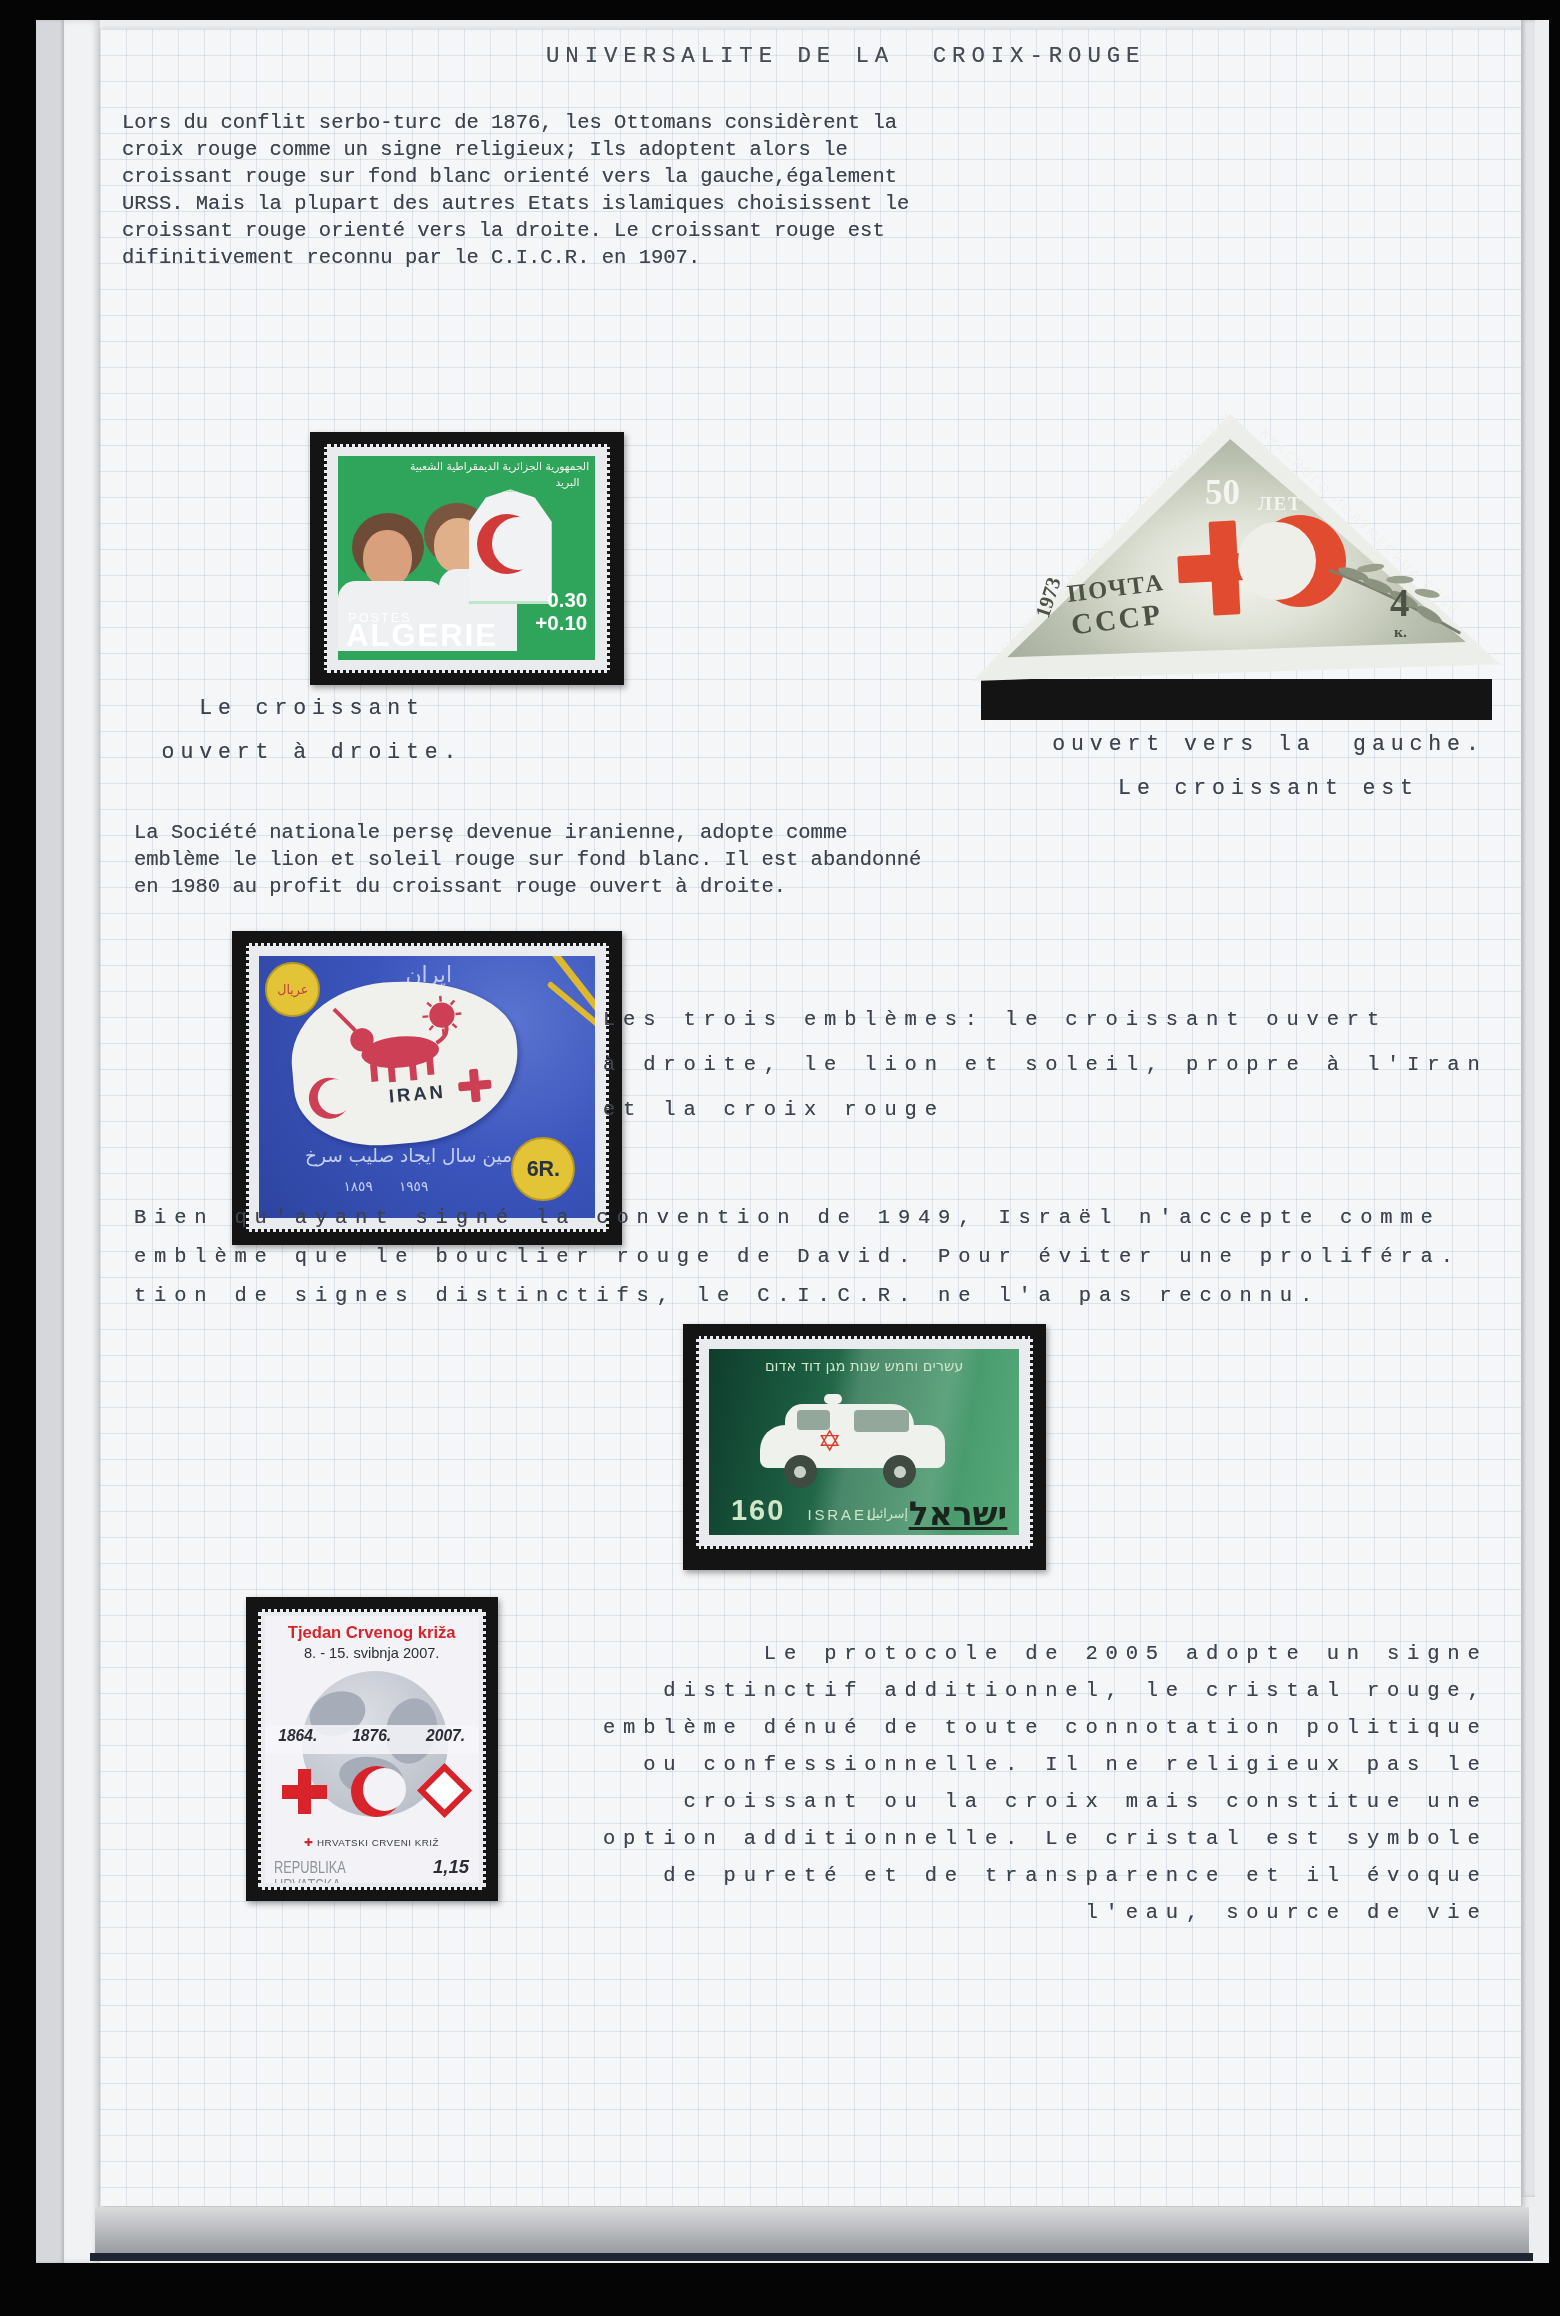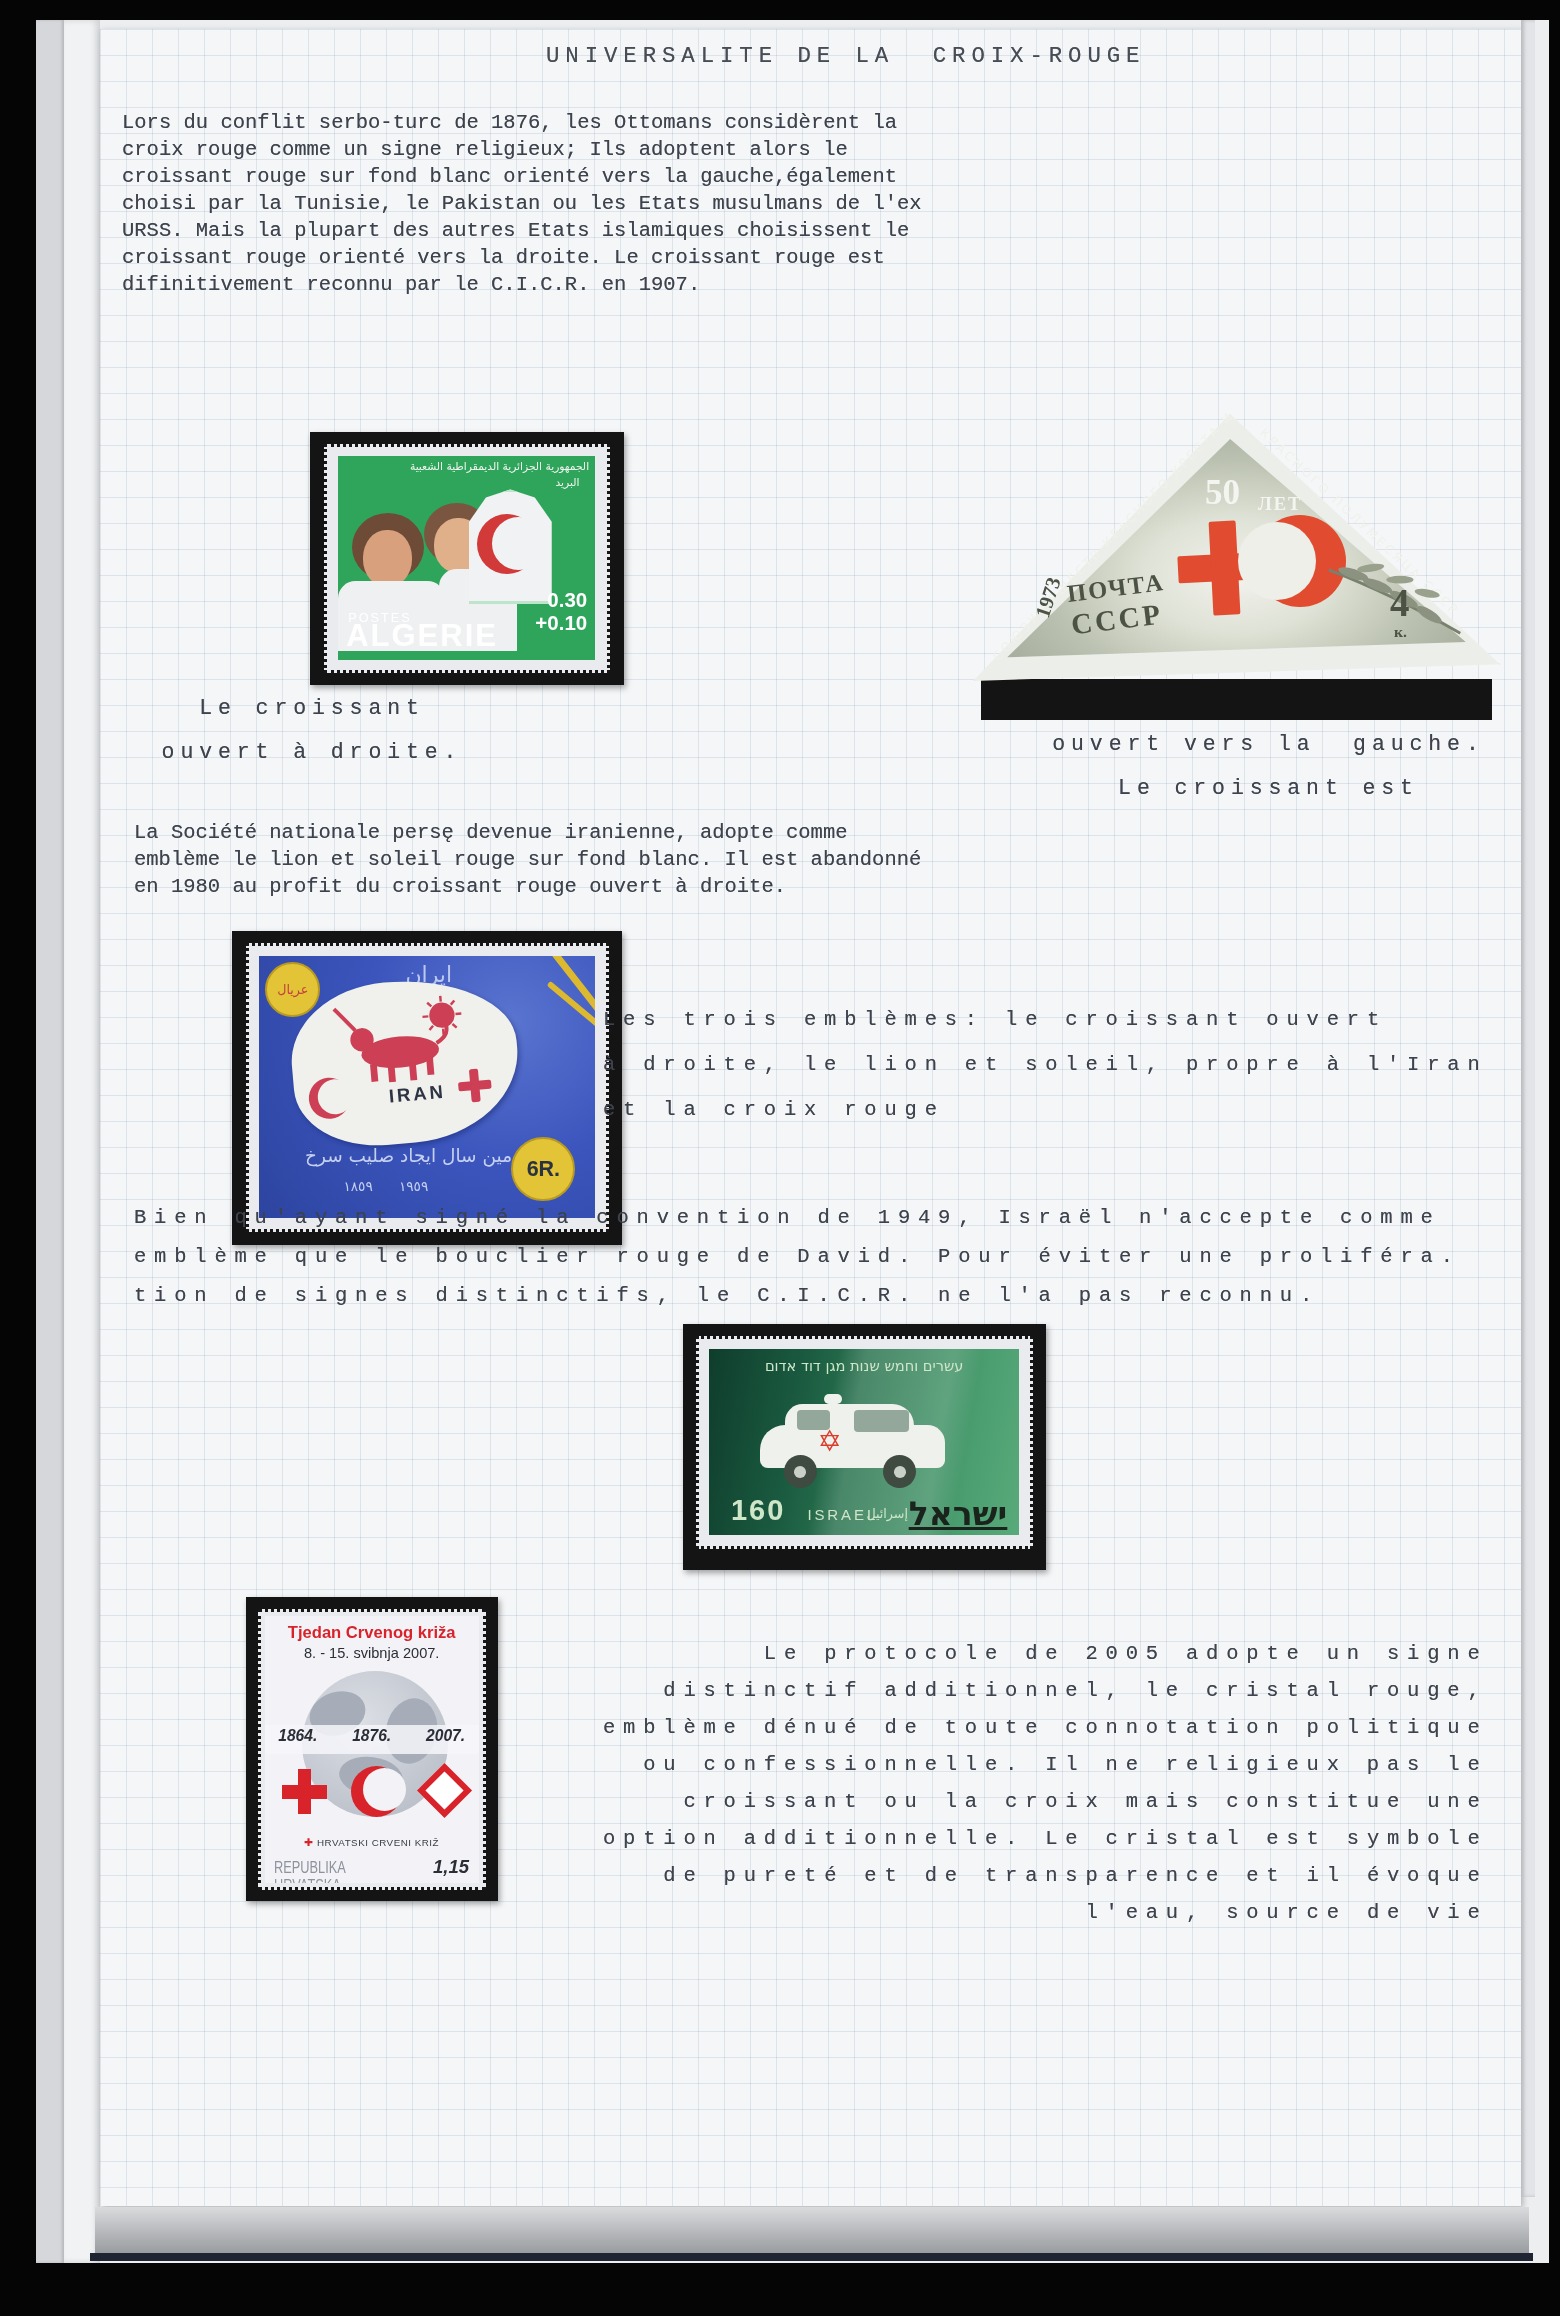--- a/index.html
+++ b/index.html
@@ -158,21 +158,20 @@
     <div class="bottom-edge"></div>
     <div class="bottom-line"></div>
   </div>
 
   <div class="abs tw tw-title line" style="left:546px;top:43px;">UNIVERSALITE DE LA  CROIX-ROUGE</div>
 
   <div class="abs" style="left:122px;top:109px;">
     <div class="tw tw-tight line">Lors du conflit serbo-turc de 1876, les Ottomans considèrent la</div>
     <div class="tw tw-tight line">croix rouge comme un signe religieux; Ils adoptent alors le</div>
     <div class="tw tw-tight line">croissant rouge sur fond blanc orienté vers la gauche,également</div>
-    <div class="tw tw-tight line">choisi par la Tunisie, le Pakistan ou les Etats musulmans de l'ex</div>
     <div class="tw tw-tight line">URSS. Mais la plupart des autres Etats islamiques choisissent le</div>
     <div class="tw tw-tight line">croissant rouge orienté vers la droite. Le croissant rouge est</div>
     <div class="tw tw-tight line">difinitivement reconnu par le C.I.C.R. en 1907.</div>
   </div>
 
   <div class="mount" style="left:310px;top:432px;width:314px;height:253px;">
     <div class="stamp" style="left:13.7px;top:11.7px;width:286px;height:229px;">
       <div class="dz-panel">
         <div class="dz-arabic" dir="rtl">الجمهورية الجزائرية الديمقراطية الشعبية</div>
         <div class="dz-arabic" style="top:19.5px;right:15.6px;" dir="rtl">البريد</div>

